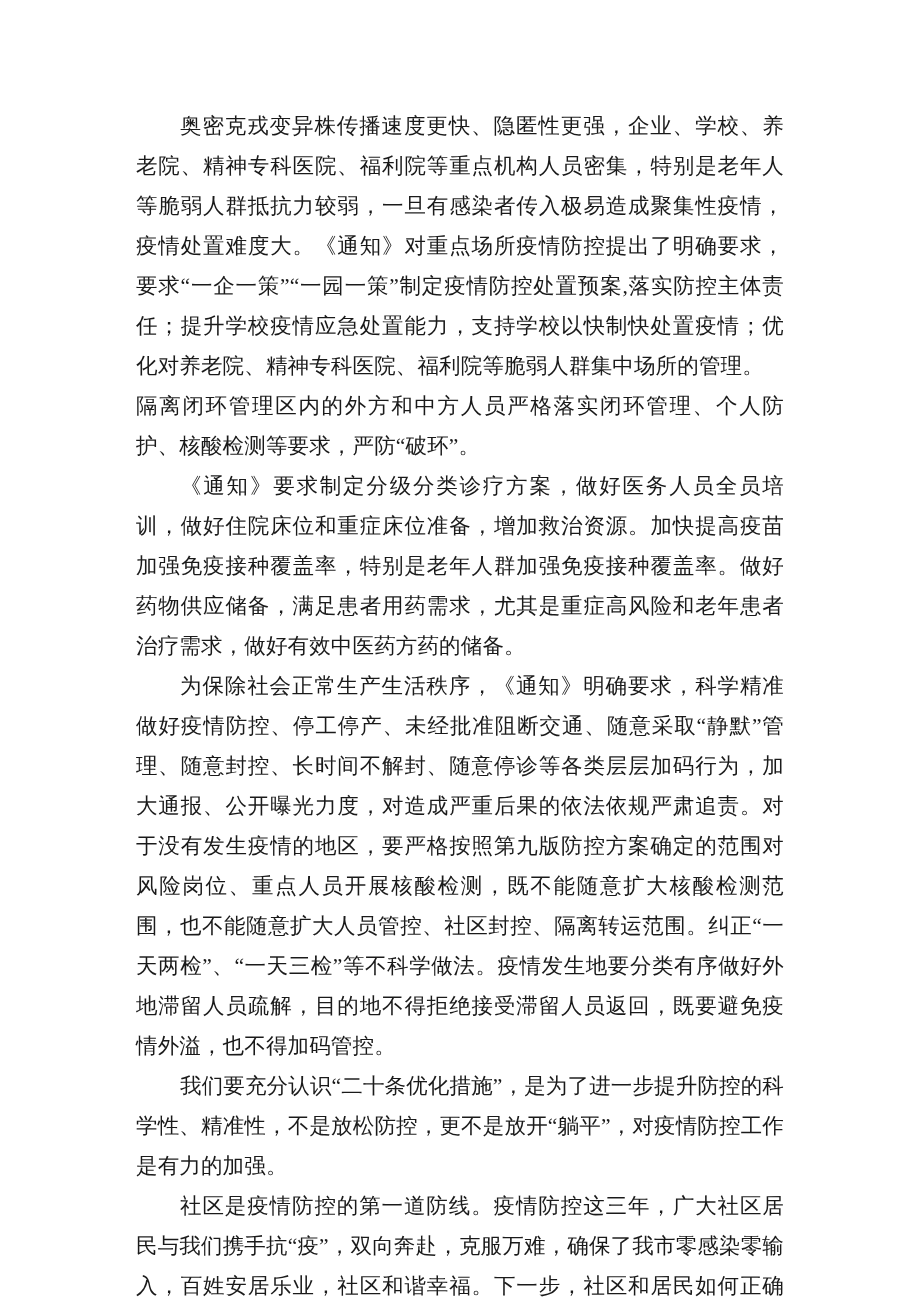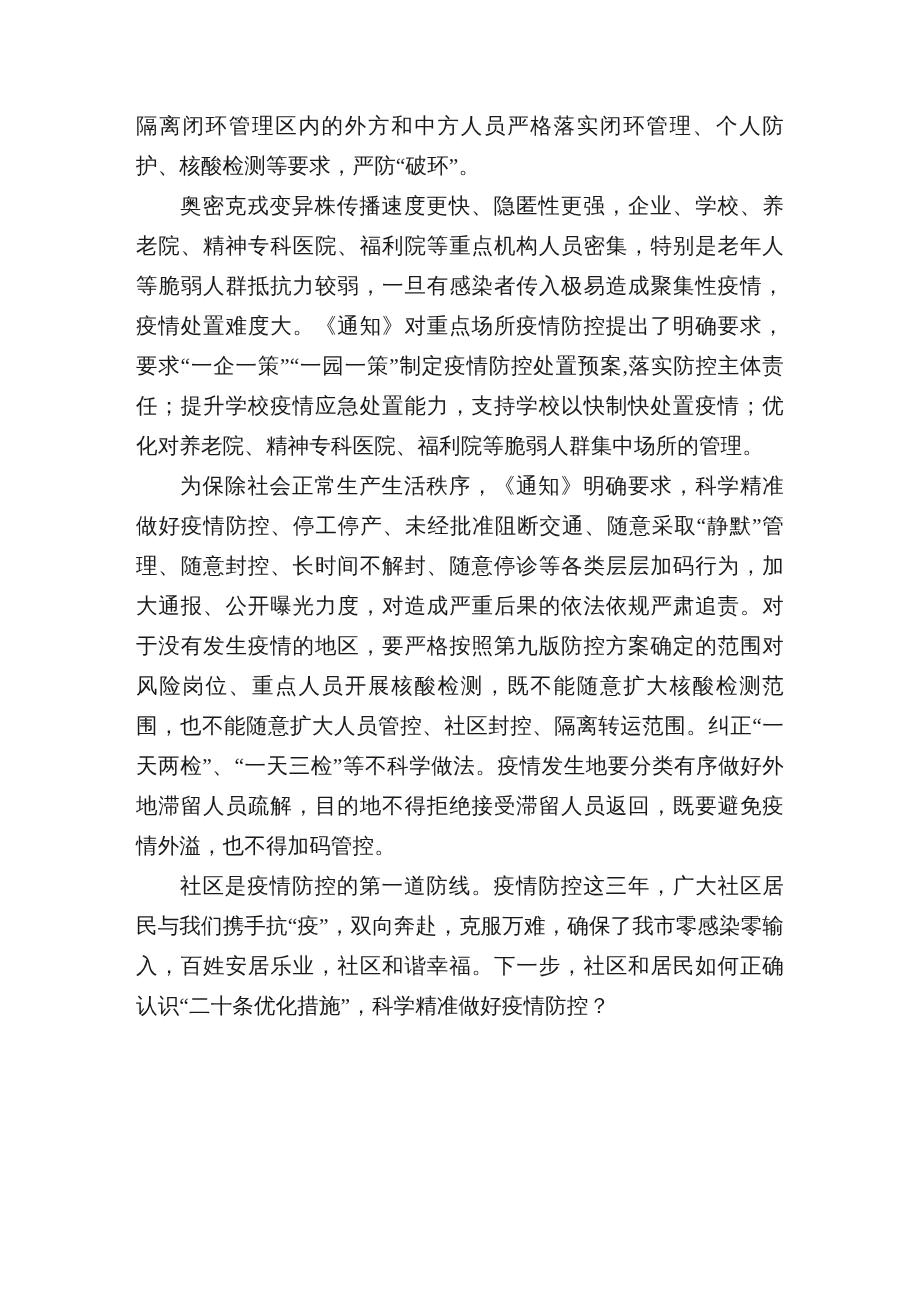--- a/index.html
+++ b/index.html
@@ -47,24 +47,26 @@
   p.para + p.para {
     margin-top: 0;
   }
 </style>
 </head>
 <body>
 
 <div class="page">
   <div class="text-column">
 
+    <p class="para indent">奥密克戎变异株传播速度更快、隐匿性更强，企业、学校、养老院、精神专科医院、福利院等重点机构人员密集，特别是老年人等脆弱人群抵抗力较弱，一旦有感染者传入极易造成聚集性疫情，疫情处置难度大。《通知》对重点场所疫情防控提出了明确要求，要求“一企一策”“一园一策”制定疫情防控处置预案,落实防控主体责任；提升学校疫情应急处置能力，支持学校以快制快处置疫情；优化对养老院、精神专科医院、福利院等脆弱人群集中场所的管理。</p>
+
     <p class="para">隔离闭环管理区内的外方和中方人员严格落实闭环管理、个人防护、核酸检测等要求，严防“破环”。</p>
 
-    <p class="para indent">奥密克戎变异株传播速度更快、隐匿性更强，企业、学校、养老院、精神专科医院、福利院等重点机构人员密集，特别是老年人等脆弱人群抵抗力较弱，一旦有感染者传入极易造成聚集性疫情，疫情处置难度大。《通知》对重点场所疫情防控提出了明确要求，要求“一企一策”“一园一策”制定疫情防控处置预案,落实防控主体责任；提升学校疫情应急处置能力，支持学校以快制快处置疫情；优化对养老院、精神专科医院、福利院等脆弱人群集中场所的管理。</p>
-
+    <p class="para indent">《通知》要求制定分级分类诊疗方案，做好医务人员全员培训，做好住院床位和重症床位准备，增加救治资源。加快提高疫苗加强免疫接种覆盖率，特别是老年人群加强免疫接种覆盖率。做好药物供应储备，满足患者用药需求，尤其是重症高风险和老年患者治疗需求，做好有效中医药方药的储备。</p>
 
     <p class="para indent">为保除社会正常生产生活秩序，《通知》明确要求，科学精准做好疫情防控、停工停产、未经批准阻断交通、随意采取“静默”管理、随意封控、长时间不解封、随意停诊等各类层层加码行为，加大通报、公开曝光力度，对造成严重后果的依法依规严肃追责。对于没有发生疫情的地区，要严格按照第九版防控方案确定的范围对风险岗位、重点人员开展核酸检测，既不能随意扩大核酸检测范围，也不能随意扩大人员管控、社区封控、隔离转运范围。纠正“一天两检”、“一天三检”等不科学做法。疫情发生地要分类有序做好外地滞留人员疏解，目的地不得拒绝接受滞留人员返回，既要避免疫情外溢，也不得加码管控。</p>
 
+    <p class="para indent">我们要充分认识“二十条优化措施”，是为了进一步提升防控的科学性、精准性，不是放松防控，更不是放开“躺平”，对疫情防控工作是有力的加强。</p>
 
     <p class="para indent">社区是疫情防控的第一道防线。疫情防控这三年，广大社区居民与我们携手抗“疫”，双向奔赴，克服万难，确保了我市零感染零输入，百姓安居乐业，社区和谐幸福。下一步，社区和居民如何正确认识“二十条优化措施”，科学精准做好疫情防控？</p>
 
   </div>
 </div>
 
 </body></html>

